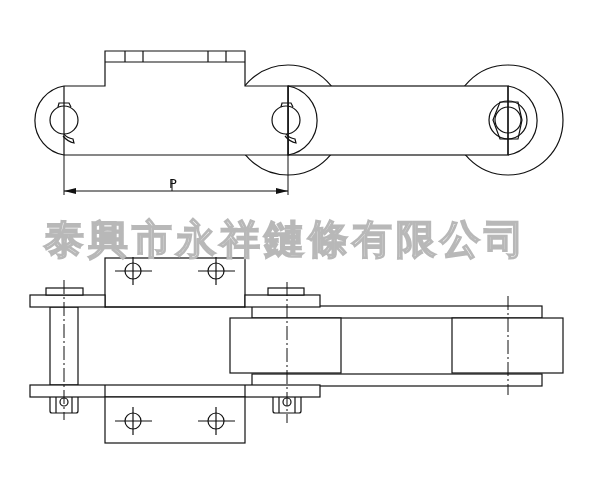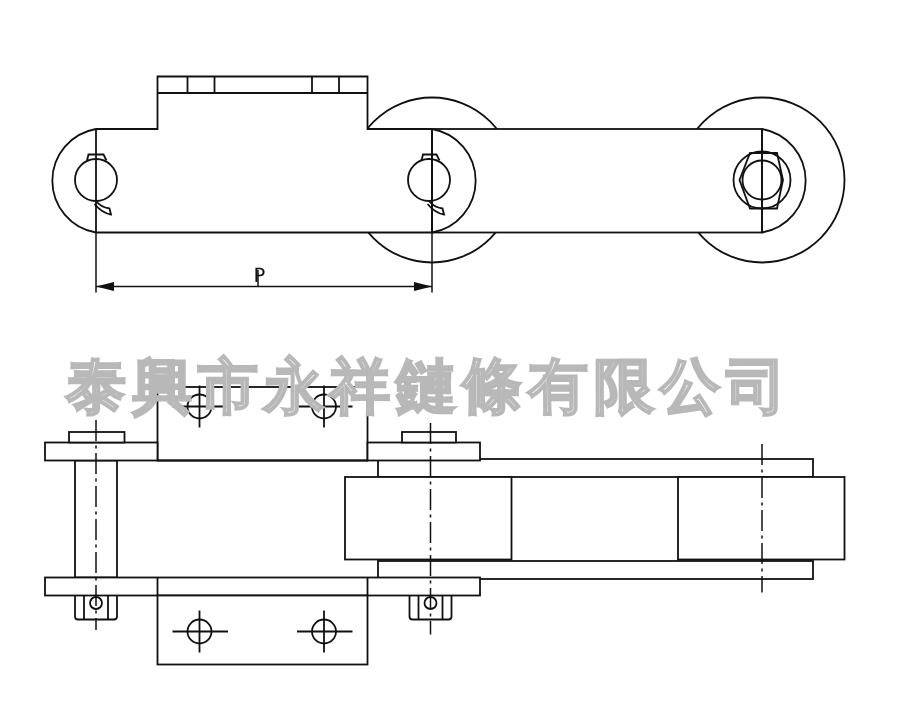--- a/index.html
+++ b/index.html
@@ -8,21 +8,20 @@
   .ln { fill: none; stroke: #111111; stroke-width: 1.2; }
   .fillw { fill: #ffffff; stroke: #111111; stroke-width: 1.2; }
   .cl { fill: none; stroke: #111111; stroke-width: 1; stroke-dasharray: 14 3 2 3; }
   .thin { fill: none; stroke: #111111; stroke-width: 1; }
   .watermark {
     position: absolute; left: 44px; top: 214px; width: 540px; height: 50px;
     font-family: "DejaVu Sans", sans-serif; font-size: 40px; font-weight: bold;
     letter-spacing: 4px; color: #ffffff;
     -webkit-text-stroke: 1.4px #b8b8b8; white-space: nowrap; line-height: 50px;
     pointer-events: none;
-    margin-top: 19px;
   }
   .dimlabel { font-family: "DejaVu Sans", sans-serif; font-size: 13px; fill: #111111; }
 </style>
 </head>
 <body>
 
 <svg id="drawing" width="602" height="477" viewBox="0 0 602 477" xmlns="http://www.w3.org/2000/svg">
 
   <g>
 

